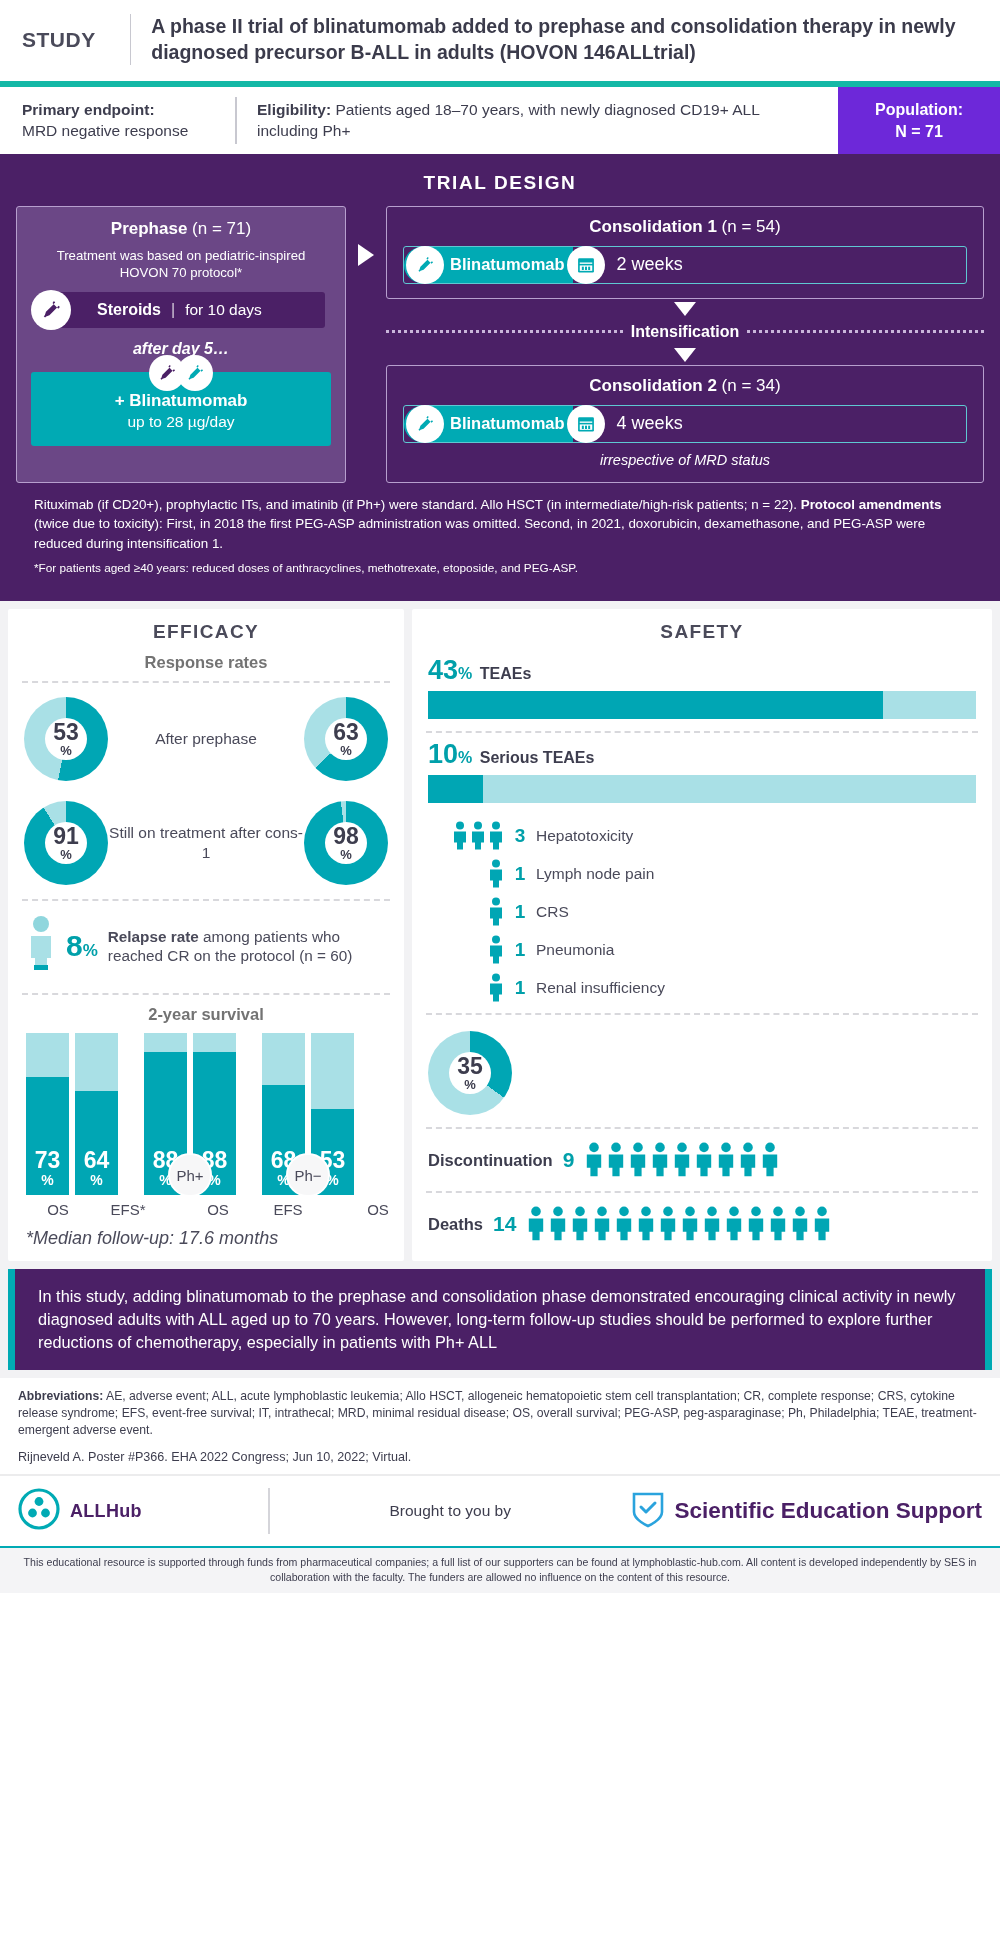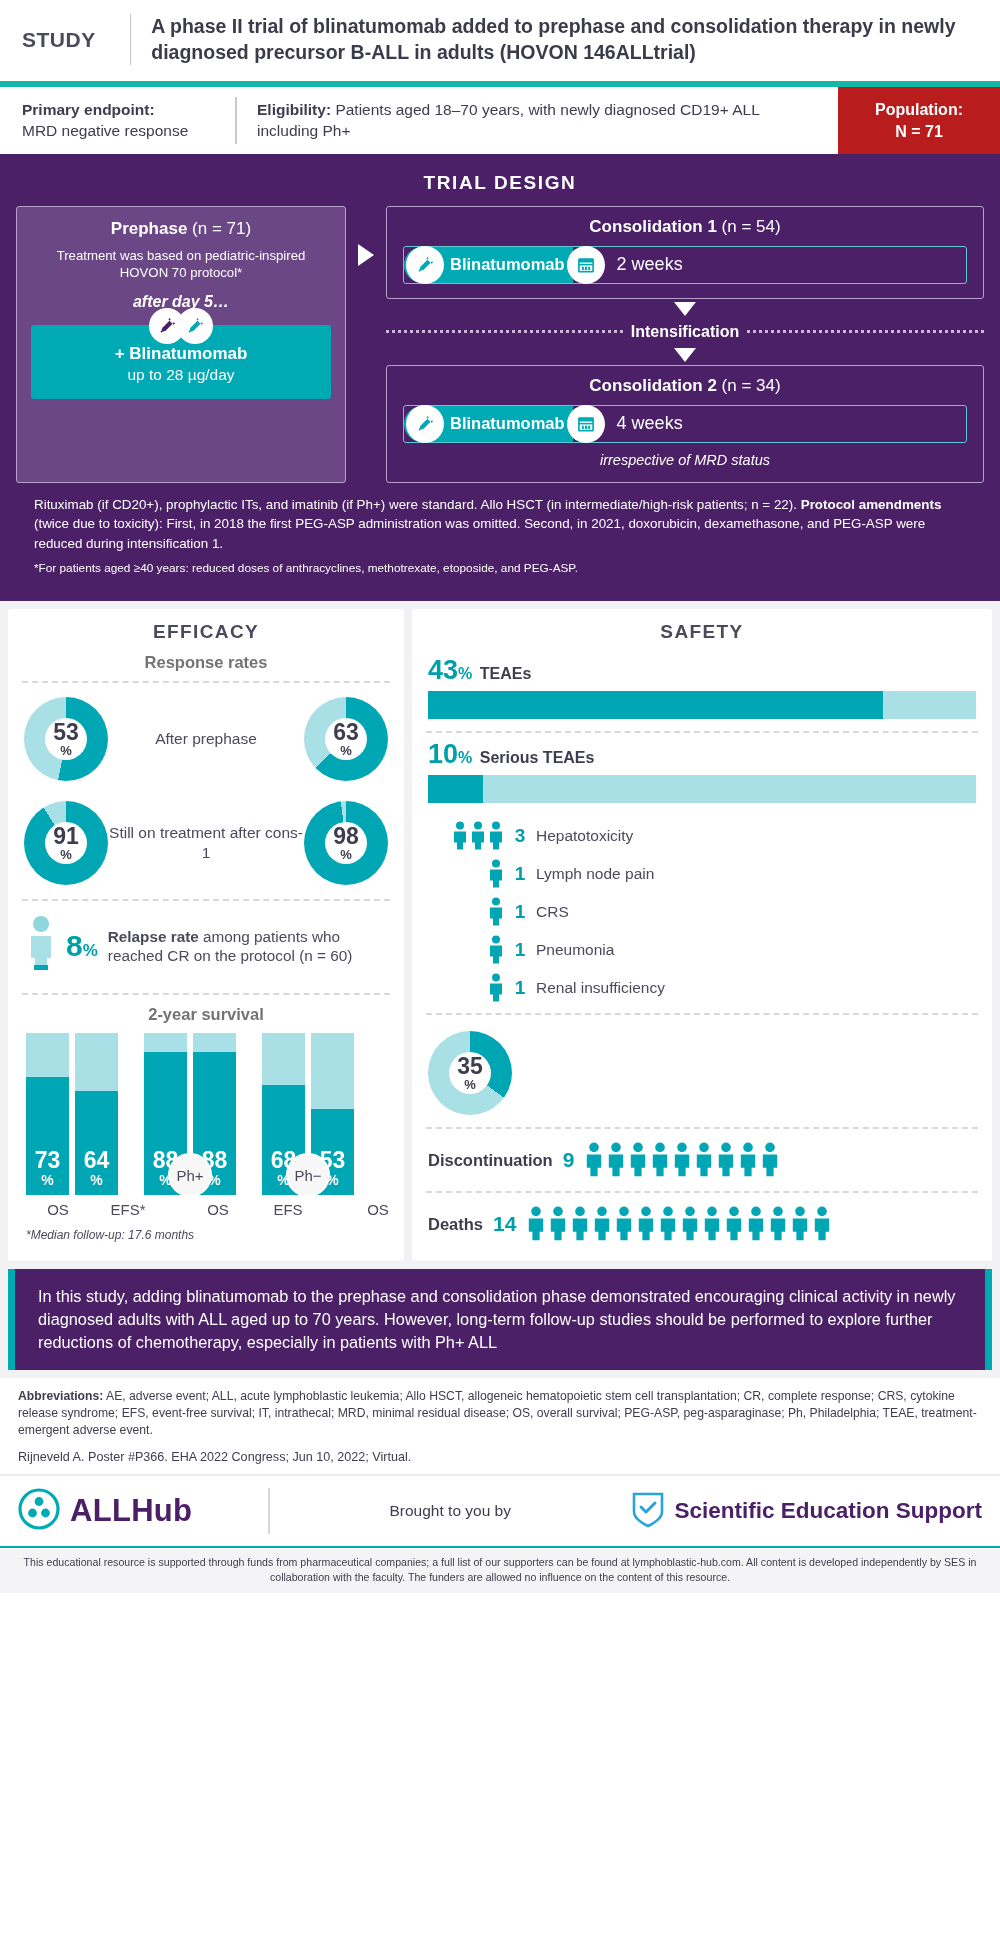--- a/index.html
+++ b/index.html
@@ -17,21 +17,21 @@
   .hdr { display:flex; align-items:center; padding:14px 22px 16px 22px; background:#ffffff; }
   .hdr-study { font-size:21px; font-weight:bold; letter-spacing:.5px; color:#4a4a5a; padding-right:20px; min-width:108px;}
   .hdr-sep { width:2px; align-self:stretch; background:#c8c8d0; margin-right:20px; }
   .hdr-title { font-size:19.5px; font-weight:bold; line-height:1.32; color:#3b3b4b; }
 
   .subhdr { display:flex; background:#ffffff; border-top:6px solid #14b8a6; min-height:72px; }
   .subhdr-cell { padding:13px 18px 12px 22px; font-size:15.5px; line-height:1.33; }
   .sub-a { width:235px; }
   .sub-div { width:2px; background:#c8c8d0; margin:10px 0; }
   .sub-b { flex:1; padding-left:20px; }
-  .sub-pop { width:162px; background:#b91c1c; color:#fff; display:flex; flex-direction:column;
+  .sub-pop { width:162px; background:#6d28d9; color:#fff; display:flex; flex-direction:column;
              align-items:center; justify-content:center; font-size:16px; line-height:1.35; font-weight:bold;}
   b, .b { font-weight:bold; }
 
   
   .trial { background:#4b2066; color:#fff; padding:12px 16px 14px 16px; }
   .trial-h { text-align:center; font-size:19px; font-weight:bold; letter-spacing:1.6px; margin:6px 0 12px; }
   .trial-row { display:flex; align-items:stretch; gap:0; }
   .pre-box { width:330px; border:1.5px solid #b79fce; background:#6b4786; border-radius:3px; padding:12px 14px 14px; }
   .pre-h { text-align:center; font-size:17px; font-weight:bold; margin-bottom:8px; }
   .pre-h span.n { font-weight:normal; }
@@ -107,21 +107,21 @@
   .bar .fill { background:#00a6b4; width:100%; display:flex; flex-direction:column; align-items:center; justify-content:flex-end; padding-bottom:6px;}
   .bar .v { color:#fff; font-size:23px; font-weight:bold; line-height:1; }
   .bar .p { color:#fff; font-size:14px; font-weight:bold; line-height:1.2; }
   .badge { position:absolute; left:50%; bottom:-2px; transform:translateX(-50%);
            width:44px;height:44px; border-radius:50%; background:#f7f7f8; border:2px solid #fff;
            display:flex; align-items:center; justify-content:center; font-size:15px; color:#4a4a5a; z-index:3;}
   .xlabels { display:flex; padding:6px 4px 0; font-size:15px; color:#4a4a5a; }
   .xgrp { display:flex; gap:6px; }
   .xgrp + .xgrp { margin-left:26px; }
   .xlab { width:64px; text-align:center; }
-  .bar-note { font-size:12px; font-style:italic; padding:10px 4px 0; color:#4a4a5a;}
+  .bar-note { font-size:18px; font-style:italic; padding:10px 4px 0; color:#4a4a5a;}
 
   
   .teae { padding:4px 2px 8px; }
   .teae .hl { font-size:27px; font-weight:bold; color:#00a0aa; line-height:1; }
   .teae .hl small { font-size:16px; }
   .teae .nm { font-size:16px; font-weight:bold; color:#3d3d4e; margin-left:3px;}
   .teae .track { height:28px; background:#a9e0e6; margin-top:7px; }
   .teae .track .f { height:100%; background:#00a6b4; }
 
   .aelist { padding:6px 2px 2px; }
@@ -144,21 +144,21 @@
            line-height:1.42; padding:16px 30px; margin:0 8px 0 8px; position:relative;}
   .concl-wrap { background:#f2f2f4; padding:0 0 8px; }
   .concl-edge { position:absolute; right:0; top:0; bottom:0; width:7px; background:#00aab4; }
   .concl-edge-l { position:absolute; left:0; top:0; bottom:0; width:7px; background:#00aab4; }
 
   
   .abbr { padding:10px 18px 4px; font-size:12.2px; line-height:1.36; color:#3d3d4e; }
   .cite { padding:8px 18px 10px; font-size:12.6px; color:#3d3d4e; }
   .logos { display:flex; align-items:center; border-top:2px solid #ececed; padding:12px 18px; }
   .allhub { display:flex; align-items:center; gap:10px; width:250px; }
-  .allhub .nm { font-size:31px; font-weight:bold; color:#4b2066; letter-spacing:.3px;}
+  .allhub .nm { font-size:18px; font-weight:bold; color:#4b2066; letter-spacing:.3px;}
   .logo-div { width:2px; height:46px; background:#d5d5da; }
   .brought { flex:1; text-align:center; font-size:15.5px; color:#3d3d4e; }
   .ses { display:flex; align-items:center; gap:8px; }
   .ses .nm { font-size:22.5px; font-weight:bold; color:#4b2066; }
   .disclaim { background:#f4f4f6; border-top:2px solid #00aab4; padding:7px 18px 8px;
               font-size:10.6px; line-height:1.4; text-align:center; color:#3d3d4e;}
 </style>
 </head>
 <body>
 
@@ -190,20 +190,32 @@
     <div class="trial-h">TRIAL DESIGN</div>
     <div class="trial-row">
 
       <div class="pre-box">
         <div class="pre-h">
           <span>Prephase</span>
           <span class="n">(n = 71)</span>
         </div>
         <div class="pre-sub">Treatment was based on pediatric-inspired HOVON 70 protocol*</div>
 
+        <div class="steroid-bar">
+          <span class="ico-circle">
+            <svg width="22" height="22" viewBox="0 0 24 24">
+                <g fill="#4b2066">
+                  <path d="M15.2 2.3l1.4 1.4-1.8 1.8 3.7 3.7 1.8-1.8 1.4 1.4-1.8 1.8-1.2-1.2-8.4 8.4-3.6 1.2-1.2 1.2-1.4-1.4 1.2-1.2 1.2-3.6 8.4-8.4-1.2-1.2z"></path>
+                </g>
+              </svg>
+          </span>
+          <span class="lbl">Steroids</span>
+          <span class="pipe">|</span>
+          <span class="days">for 10 days</span>
+        </div>
 
         <div class="afterday">after day 5…</div>
 
         <div class="blina-box">
           <span class="dual">
             <span class="c">
               <svg width="20" height="20" viewBox="0 0 24 24">
                   <path fill="#4b2066" d="M15.2 2.3l1.4 1.4-1.8 1.8 3.7 3.7 1.8-1.8 1.4 1.4-1.8 1.8-1.2-1.2-8.4 8.4-3.6 1.2-1.2 1.2-1.4-1.4 1.2-1.2 1.2-3.6 8.4-8.4-1.2-1.2z"></path>
                 </svg>
             </span>

